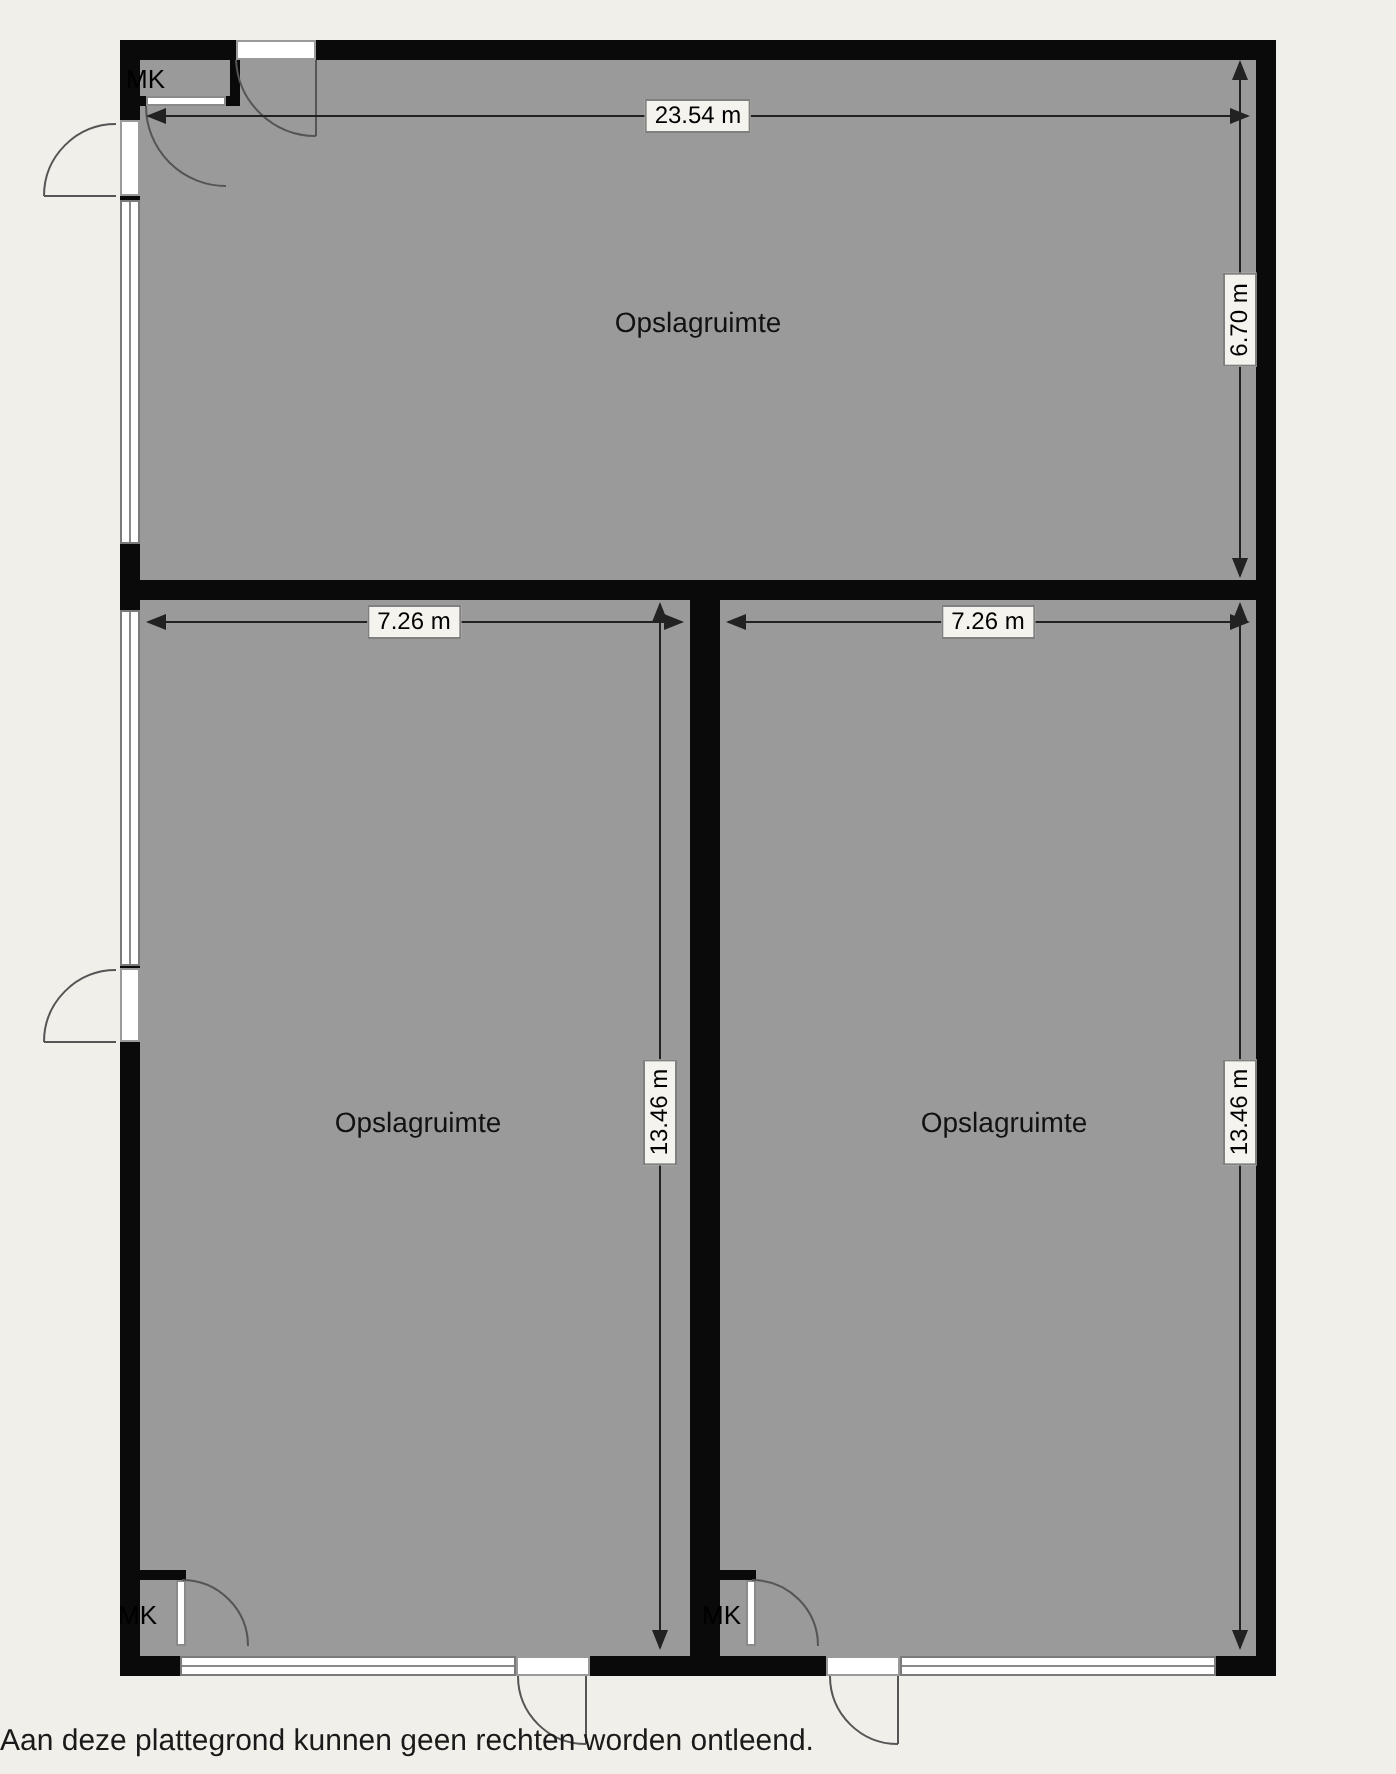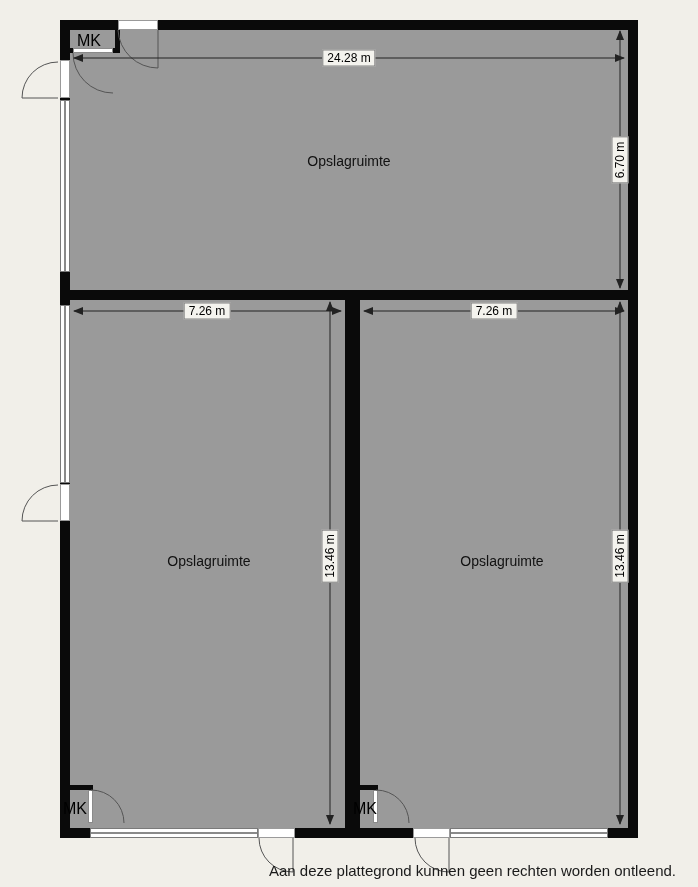--- a/index.html
+++ b/index.html
@@ -12,22 +12,22 @@
   .win-h{background:linear-gradient(to bottom,#fff 0 42%,#8a8a8a 42% 58%,#fff 58% 100%);}
   .gap{position:absolute;background:#fff;box-sizing:border-box;border:1px solid #9a9a9a;}
   .leaf{position:absolute;background:#fff;box-sizing:border-box;border:1px solid #8a8a8a;}
   svg.overlay{position:absolute;left:0;top:0;pointer-events:none;}
   .dim{position:absolute;transform:translate(-50%,-50%);background:#f4f3ee;
        border:1px solid #808080;font-size:12px;line-height:15px;padding:0 4px;
        color:#000;white-space:nowrap;}
   .dim.vert{transform:translate(-50%,-50%) rotate(-90deg);}
   .room-label{position:absolute;font-size:14px;color:#111;text-align:right;
               transform:translate(-50%,-50%);white-space:nowrap;}
-  .mk-label{position:absolute;font-size:16px;color:#000;text-align:center;white-space:nowrap;}
-  .disclaimer{position:absolute;left:0;top:862px;width:676px;text-align:right;
+  .mk-label{position:absolute;font-size:13px;color:#000;white-space:nowrap;}
+  .disclaimer{position:absolute;left:0;top:862px;width:676px;text-align:left;
               font-size:15px;color:#1a1a1a;}
 </style>
 </head>
 <body>
 
 <div class="canvas">
 
   <div class="footprint" style="left:60px;top:20px;width:578px;height:818px;"></div>
 
   <div class="wall" style="left:60px;top:20px;width:578px;height:10px;"></div>
@@ -90,21 +90,21 @@
       <line x1="364" y1="311" x2="624" y2="311" marker-start="url(#arr)" marker-end="url(#arrE)"></line>
       <line x1="330" y1="302" x2="330" y2="824" marker-start="url(#arr)" marker-end="url(#arrE)"></line>
       <line x1="620" y1="302" x2="620" y2="824" marker-start="url(#arr)" marker-end="url(#arrE)"></line>
     </g>
   </svg>
 
   <div class="room-label" style="left:349px;top:161px;">Opslagruimte</div>
   <div class="room-label" style="left:209px;top:561px;">Opslagruimte</div>
   <div class="room-label" style="left:502px;top:561px;">Opslagruimte</div>
 
-  <div class="dim" style="left:349px;top:58px;">24.28 m</div>
+  <div class="dim" style="left:349px;top:58px;">23.54 m</div>
   <div class="dim vert" style="left:620px;top:160px;">6.70 m</div>
   <div class="dim" style="left:207px;top:311px;">7.26 m</div>
   <div class="dim" style="left:494px;top:311px;">7.26 m</div>
   <div class="dim vert" style="left:330px;top:556px;">13.46 m</div>
   <div class="dim vert" style="left:620px;top:556px;">13.46 m</div>
 
   <div class="mk-label" style="left:63px;top:32px;width:52px;">MK</div>
   <div class="mk-label" style="left:59px;top:800px;width:32px;">MK</div>
   <div class="mk-label" style="left:351px;top:800px;width:28px;">MK</div>
 

